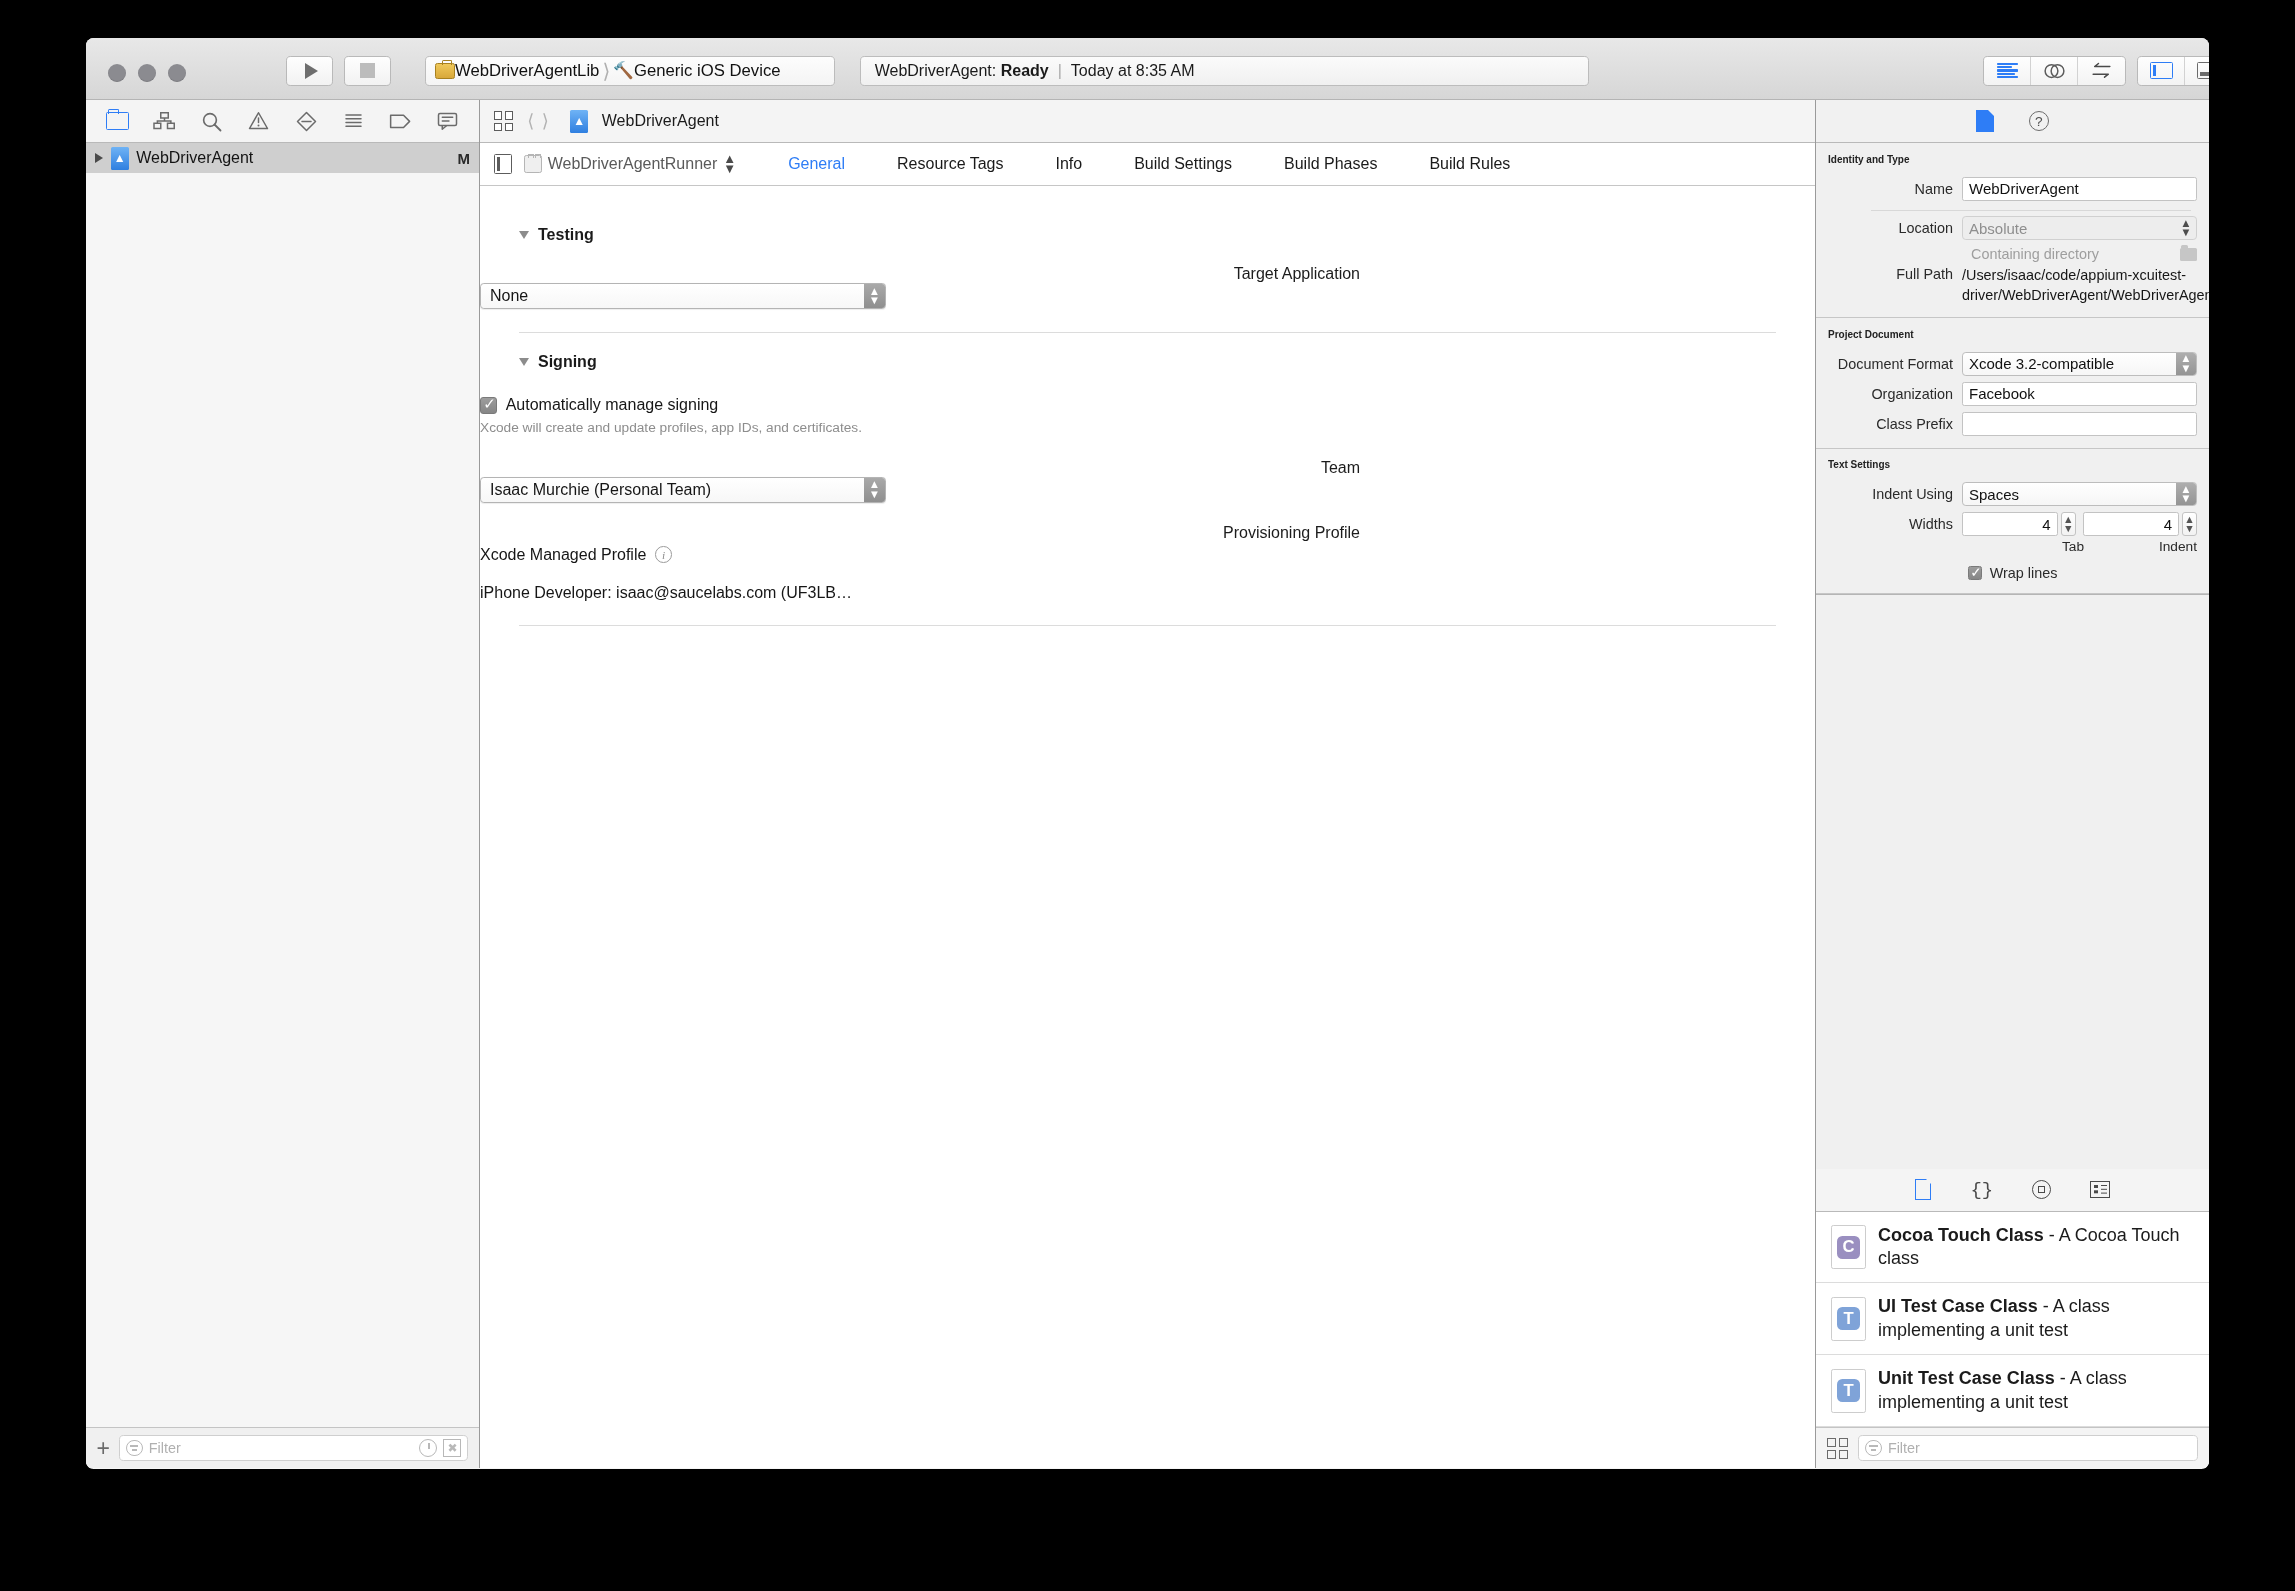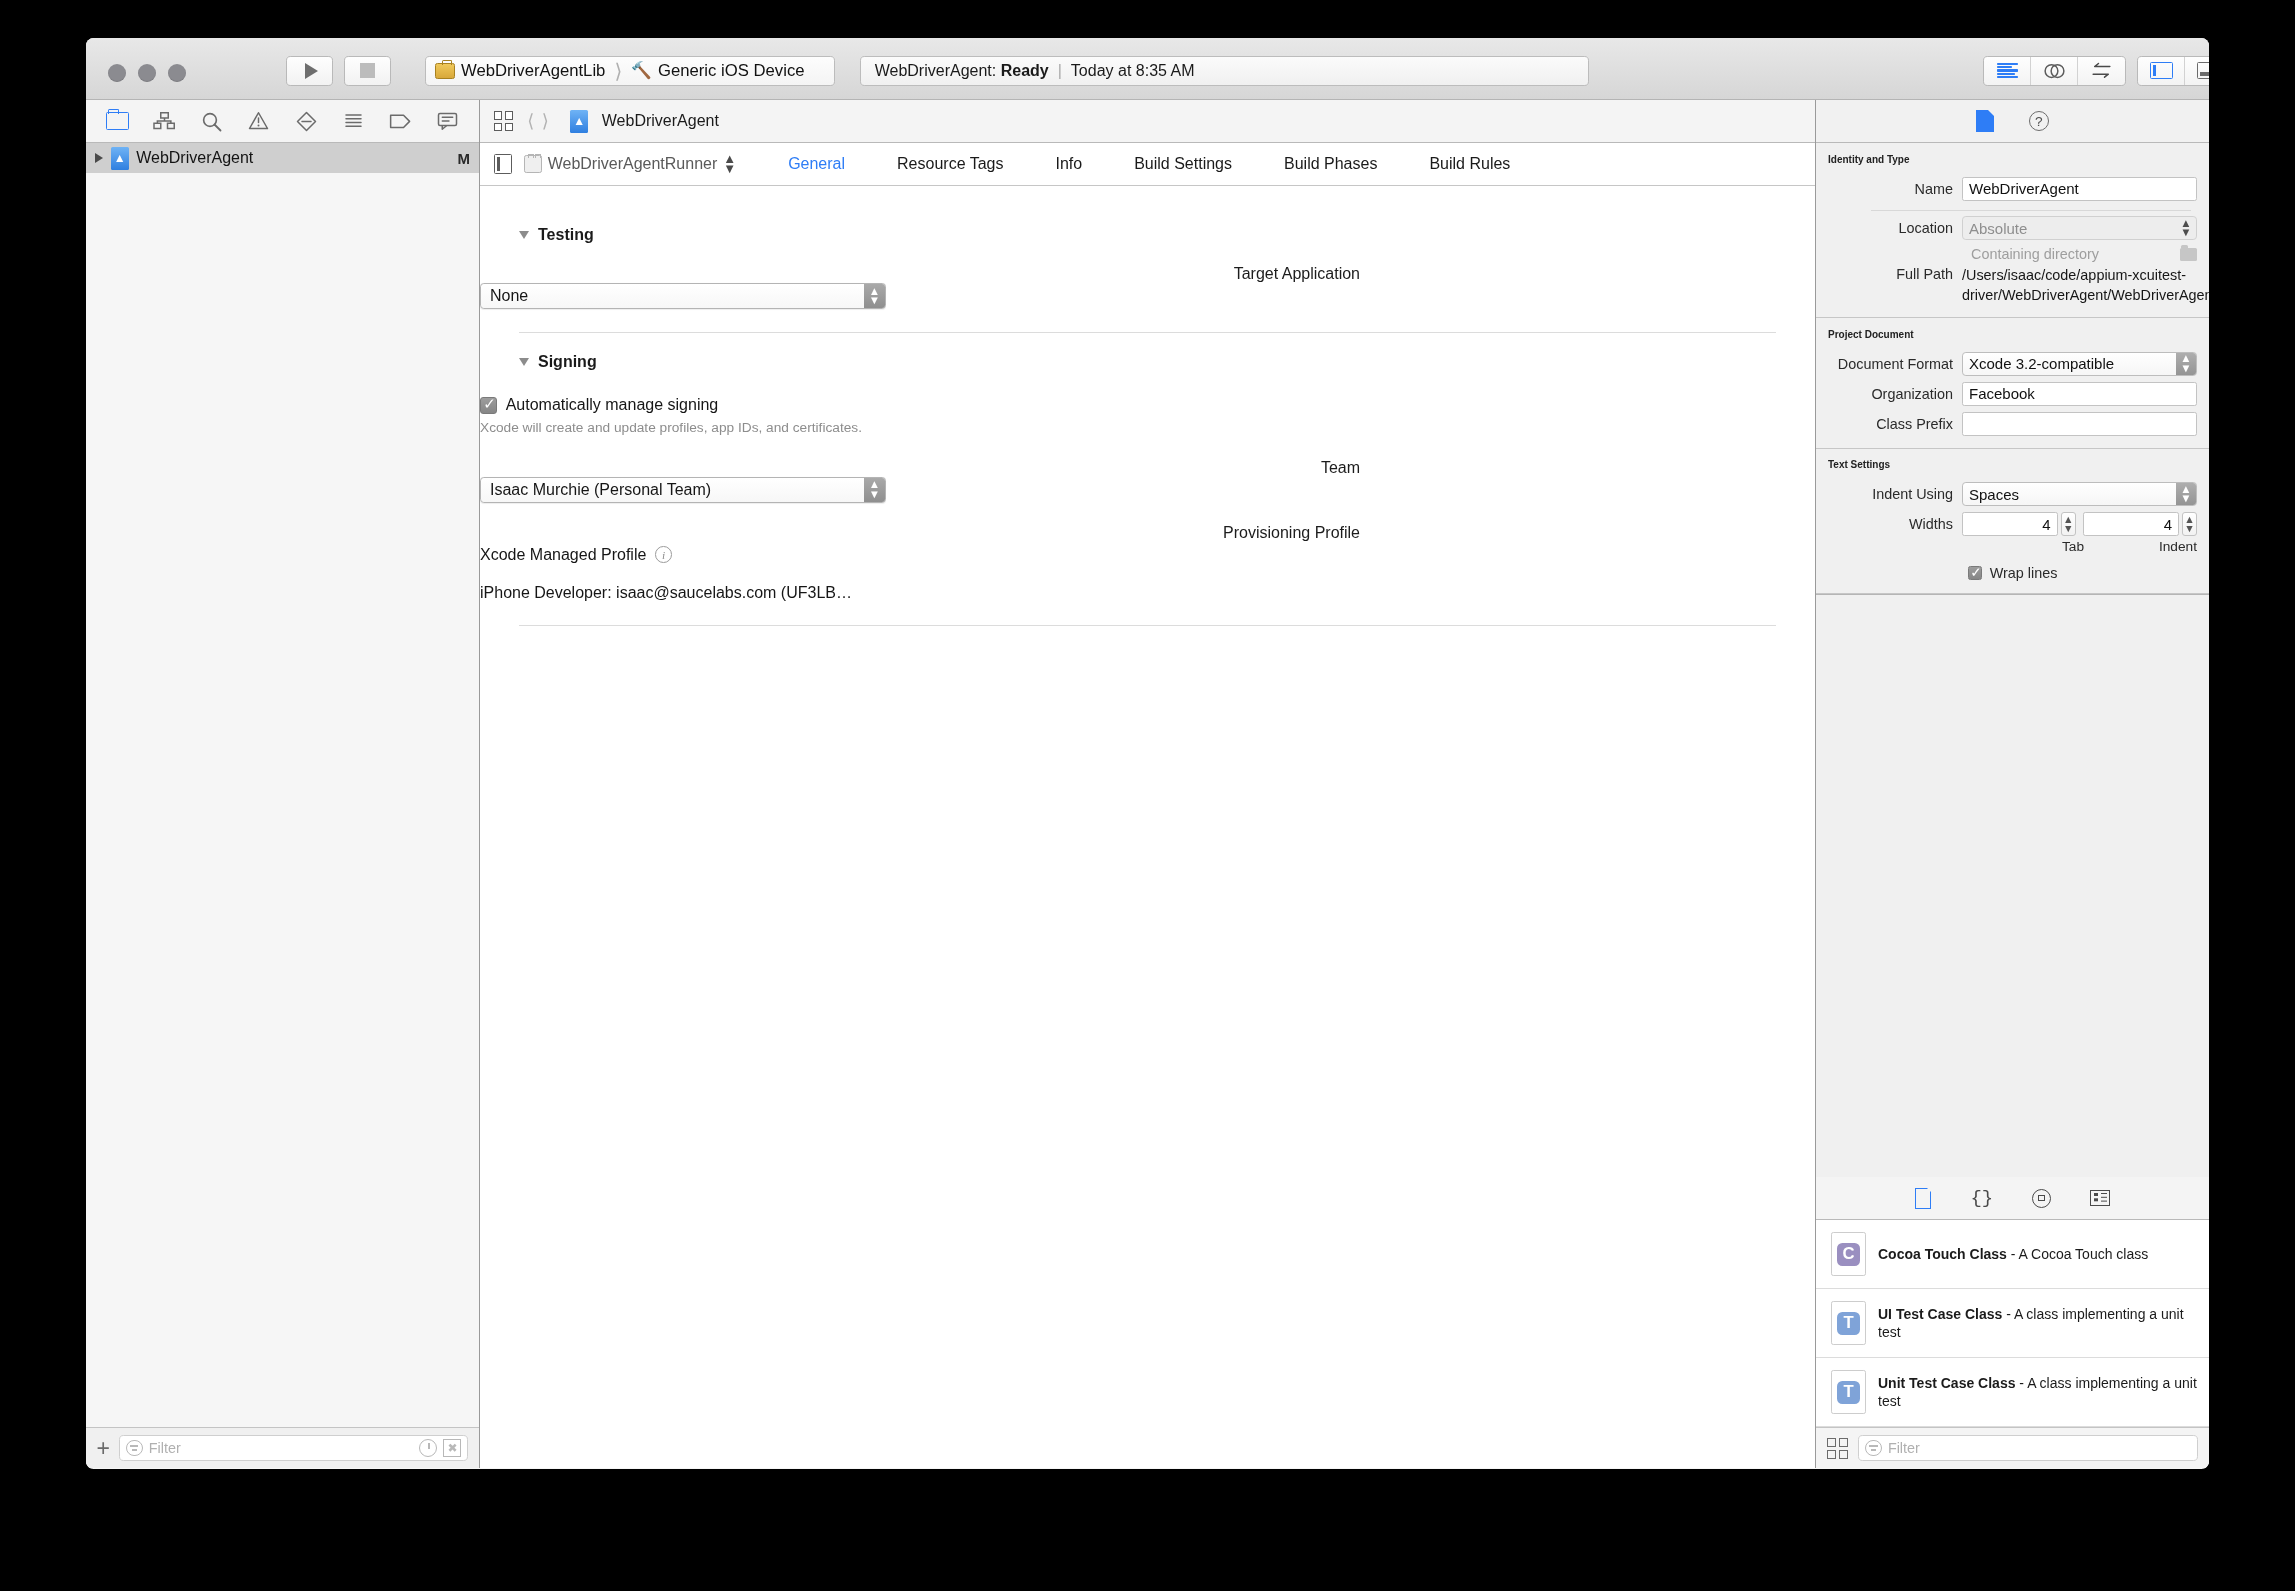--- a/index.html
+++ b/index.html
@@ -48,21 +48,21 @@
     border-bottom: 8.4px solid transparent;
     margin-left: 3px;
   }
   .stop-sq { width: 14.4px; height: 14.4px; background: #bcbcbc; }
 
   .scheme-bar {
     position: absolute; left: 339px; top: 17.5px;
     height: 30px; width: 410px;
     background: linear-gradient(to bottom,#fdfdfd,#f4f4f4);
     border: 0.8px solid #bcbcbc; border-radius: 4.6px;
-    display: flex; align-items: center; padding: 12px 9px; gap: 6px;
+    display: flex; align-items: center; padding: 12px 9px; 
     font-size: 16.7px; color: #111;
   }
   .briefcase {
     width: 20px; height: 16px; border-radius: 2.3px;
     background: linear-gradient(to bottom,#f0c95a,#d8a83a);
     border: 0.8px solid #a8811f; position: relative; flex: none;
   }
   .briefcase::before {
     content: ''; position: absolute; left: 6px; top: -3.8px;
     width: 7.6px; height: 3.8px; border: 0.8px solid #a8811f; border-bottom: none;
@@ -269,21 +269,21 @@
                       box-shadow: 0 5.3px 0 #4a4a4a; }
   .lib-film::after { content:''; position:absolute; right:2.3px; top:2.3px; width:6px; height:1.5px; background:#4a4a4a;
                      box-shadow: 0 3.8px 0 #4a4a4a, 0 7.6px 0 #4a4a4a; }
 
   .lib-list { flex: none; background: #fff; }
   .lib-item { display: flex; gap: 12px; padding: 12px 12px 12px 15px; border-bottom: 0.8px solid #dcdcdc; align-items: center; }
   .lib-icon { width: 35px; height: 44px; background: #fff; border: 0.8px solid #cdcdcd; border-radius: 2.3px;
               position: relative; flex: none; display:flex; align-items:center; justify-content:center; }
   .lib-icon .badge { width: 23px; height: 23px; border-radius: 5.3px; display:flex; align-items:center; justify-content:center;
                      color:#fff; font-size: 16.7px; font-weight: bold; }
-  .lib-text { font-size: 14px; line-height: 1.3; color: #1b1b1b; }
+  .lib-text { font-size: 18px; line-height: 1.3; color: #1b1b1b; }
   .lib-text b { font-weight: bold; }
 
   .lib-filter { height: 41px; background: #f4f4f4; border-top: 0.8px solid #c4c4c4;
                 display: flex; align-items: center; gap: 10.6px; padding: 0 10.6px; }
   .grid-sm { display:grid; grid-template-columns: 9px 9px; grid-template-rows: 9px 9px; gap:3px; }
   .grid-sm b { display:block; border: 1.5px solid #6b6b6b; }
 
   .clock-ic { width: 18px; height: 18px; border-radius: 50%; border: 1.5px solid #b8b8b8; position: relative; }
   .clock-ic::before { content:''; position:absolute; left:7.6px; top:3px; width:1.5px; height:6px; background:#b8b8b8; }
   .xbox-ic { width: 18px; height: 18px; border: 1.5px solid #b8b8b8; display:flex;align-items:center;justify-content:center;

